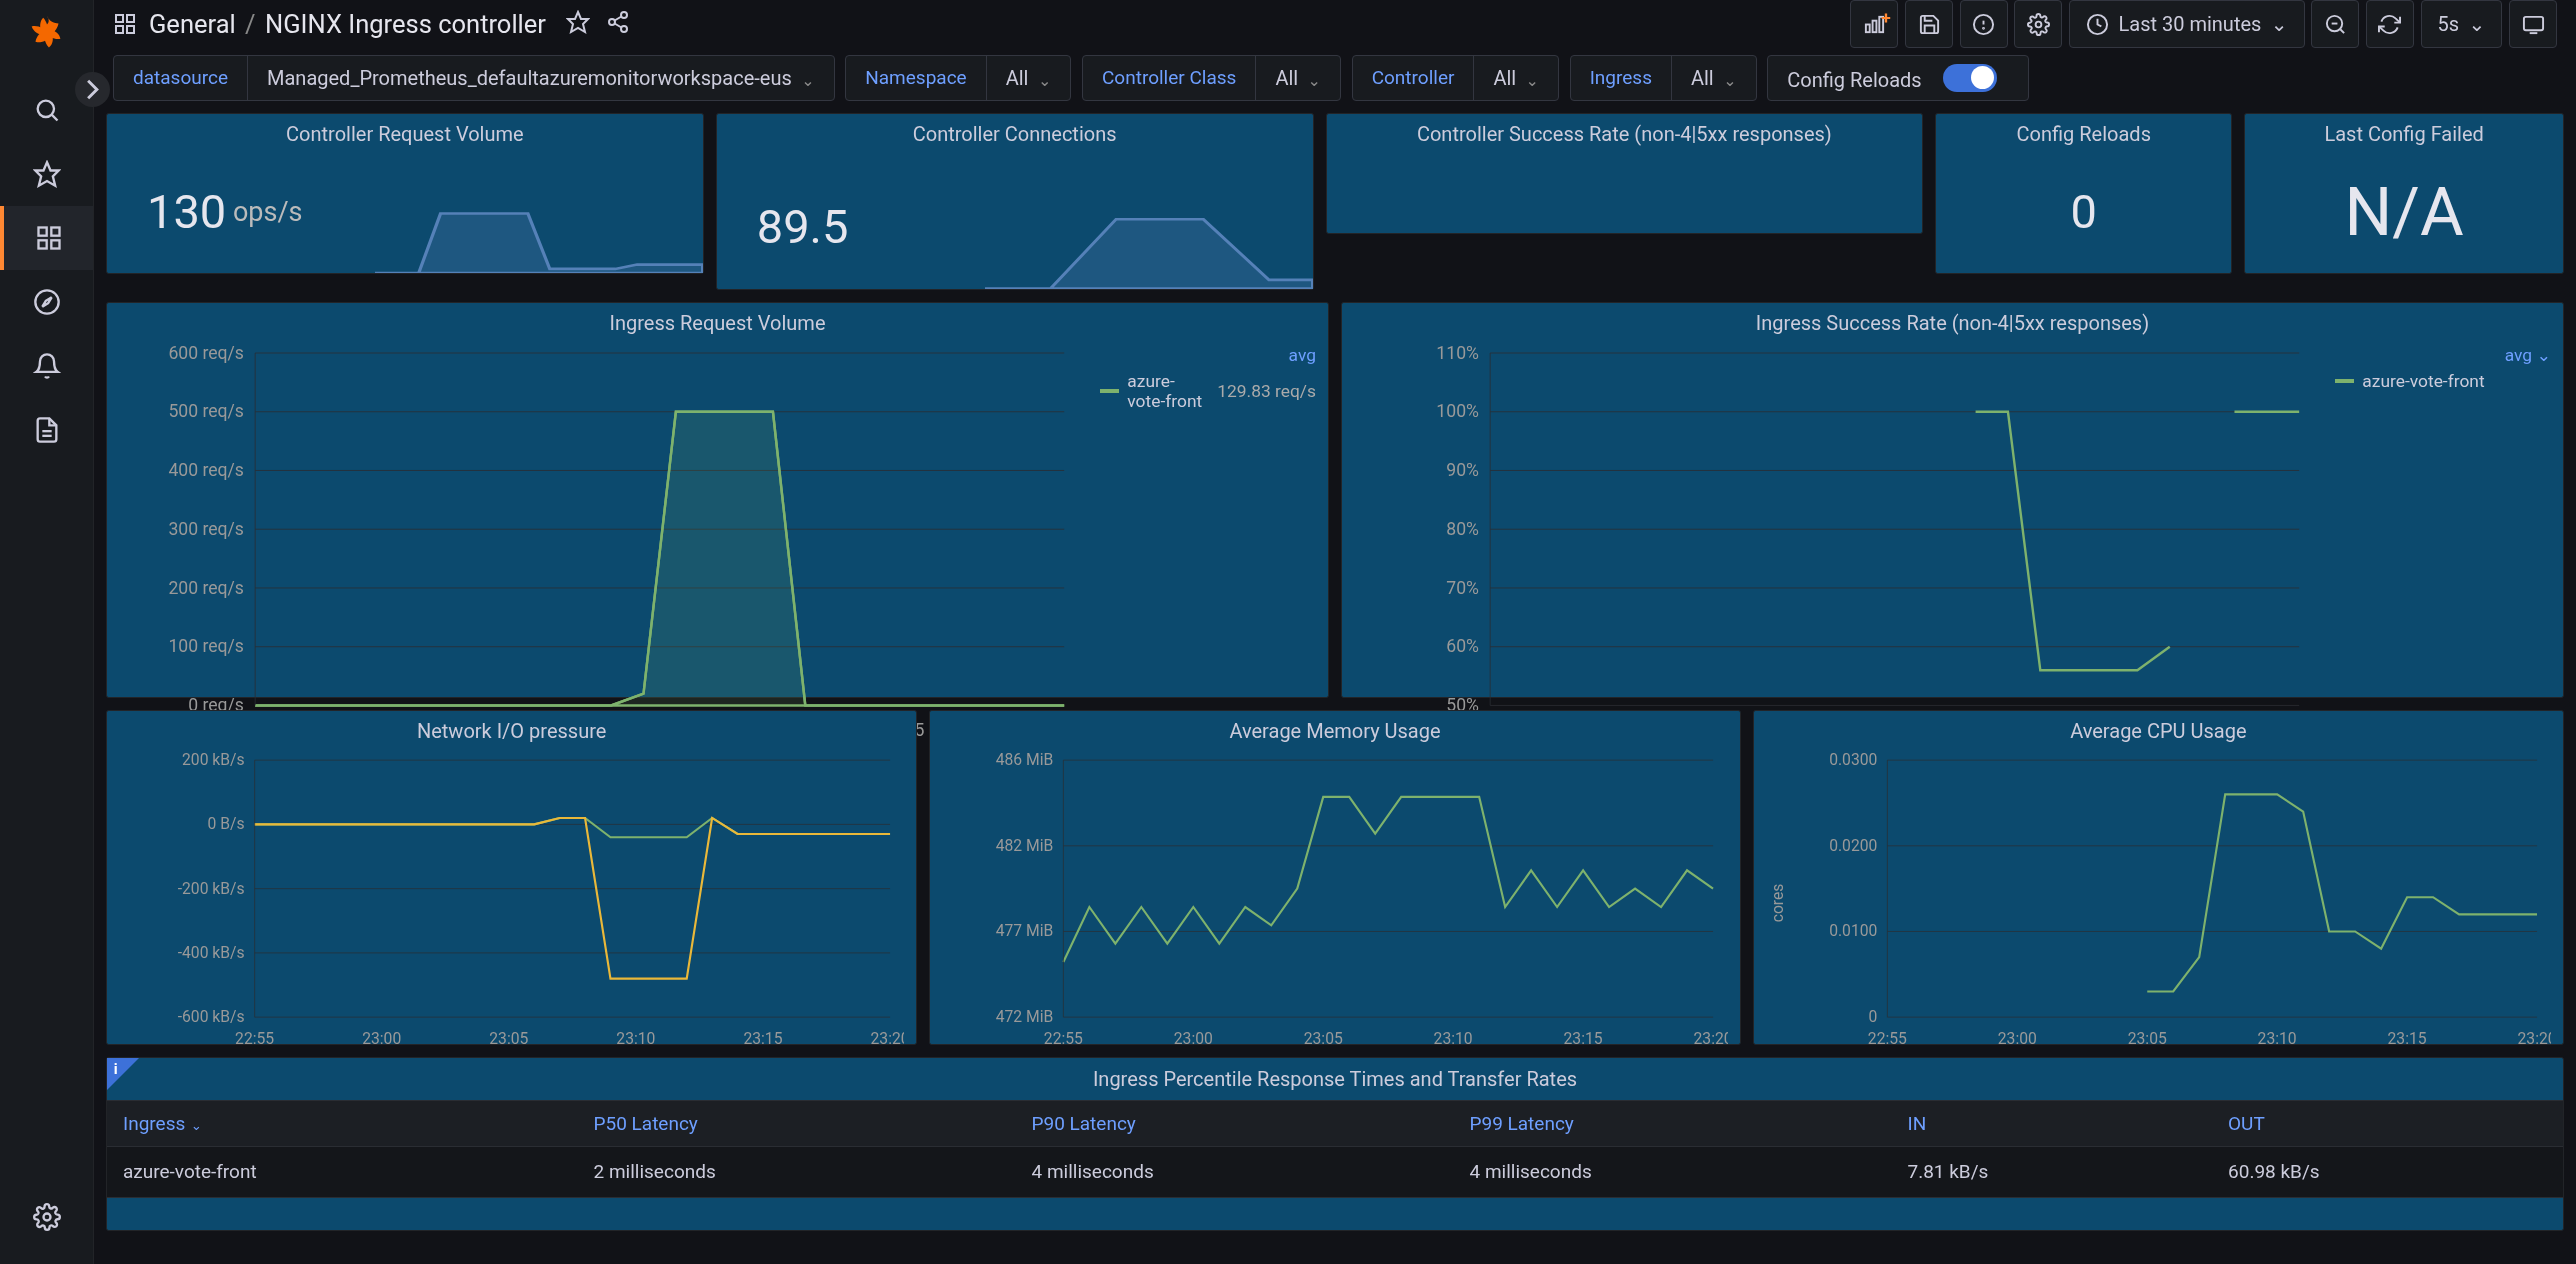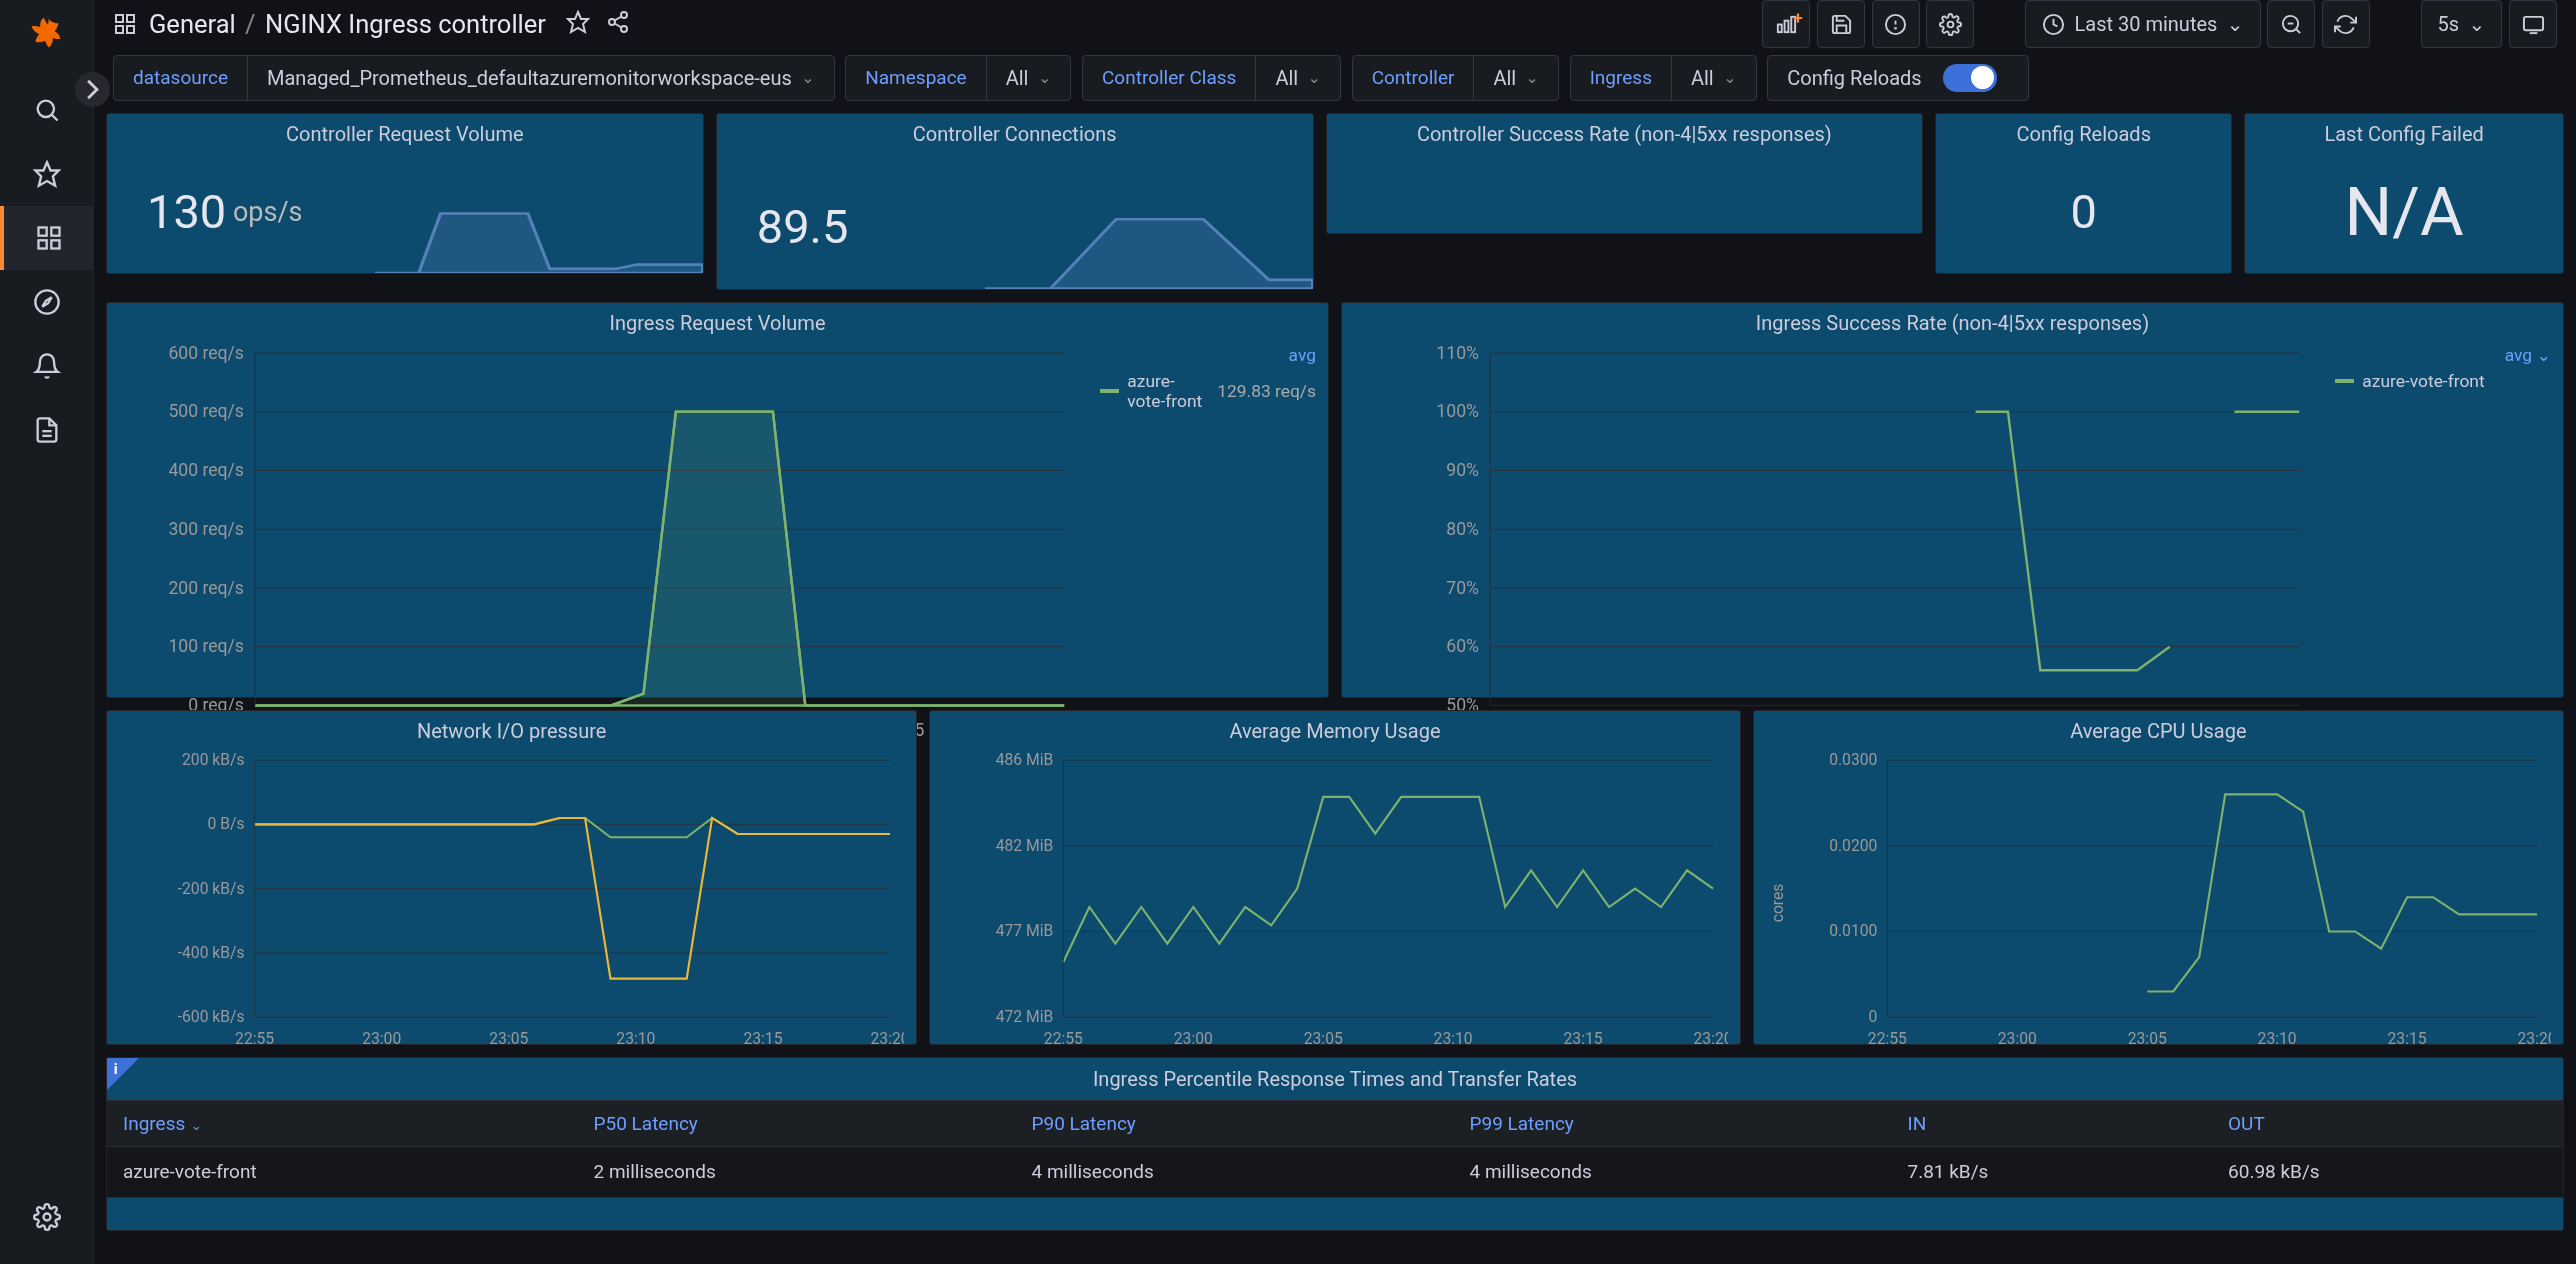--- a/index.html
+++ b/index.html
@@ -85,21 +85,21 @@
 .icon-btn {
   width: 48px; height: 48px;
   border: 0.7px solid #333640;
   border-radius: 4px;
   background: #181b1f;
   display:flex; align-items:center; justify-content:center;
   color: #ccccdc;
   cursor: pointer;
 }
 .icon-btn svg { width: 23px; height: 23px; }
-.icon-btn.wide { width: auto; padding: 0 16px; gap: 9.4px; font-size: 20px; margin-left: 44px; }
+.icon-btn.wide { width: auto; padding: 0 16px; gap: 9.4px; font-size: 20px; }
 .icon-btn.addpanel { position: relative; }
 .addplus {
   position:absolute; top:6.7px; right:6.7px;
   color:#ff8833; font-weight:bold; font-size:17.4px;
 }
 
 
 .varbar {
   display:flex; align-items:center; flex-wrap:wrap;
   gap: 10.7px;
@@ -115,21 +115,21 @@
 .vgroup .vlabel {
   color: #6e9fff;
   padding: 0 19px;
   font-size: 19px;
   border-right: 0.7px solid #333640;
   height:100%;
   display:flex; align-items:center;
 }
 .vgroup .vvalue {
   padding: 0 19px;
-  display:flex; align-items:center; gap: 9.4px;
+  display:flex; align-items:flex-end; gap: 9.4px;
   font-size: 20px;
   color: #ccccdc;
   cursor:pointer;
 }
 .vvalue .caret { font-size: 16px; color:#888; }
 .toggle {
   width: 54px; height: 28px; border-radius: 14px;
   background: #3d71d9; position:relative; margin: 0 12px;
 }
 .toggle .knob {

